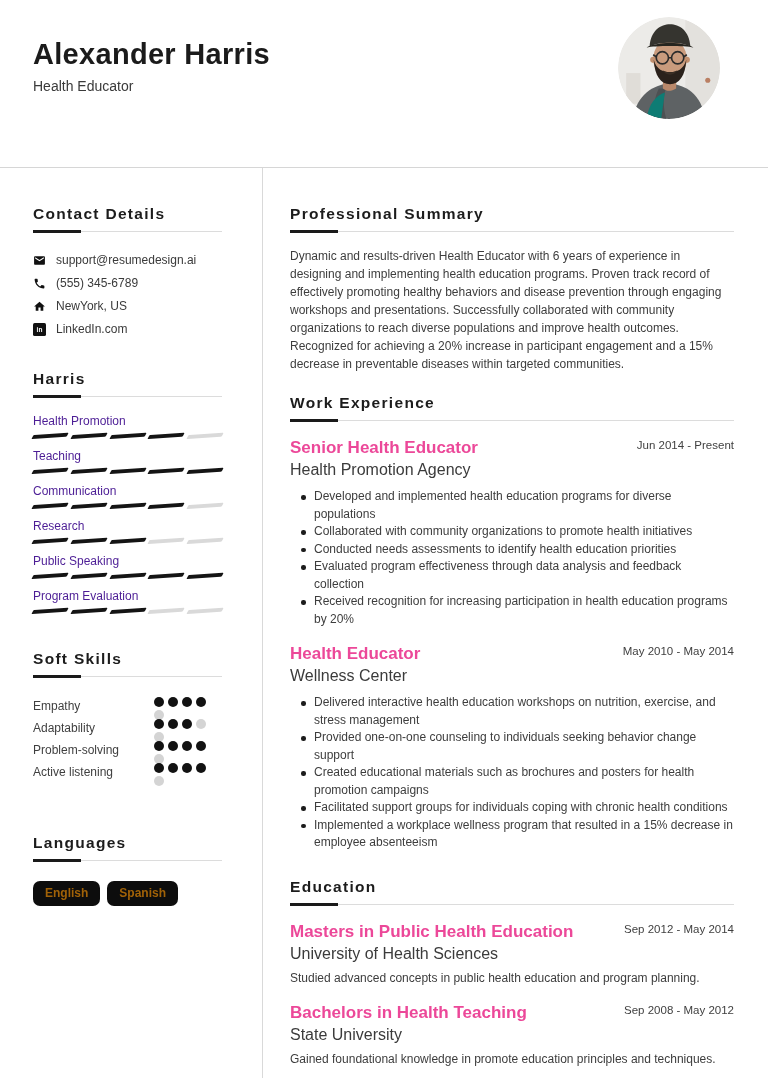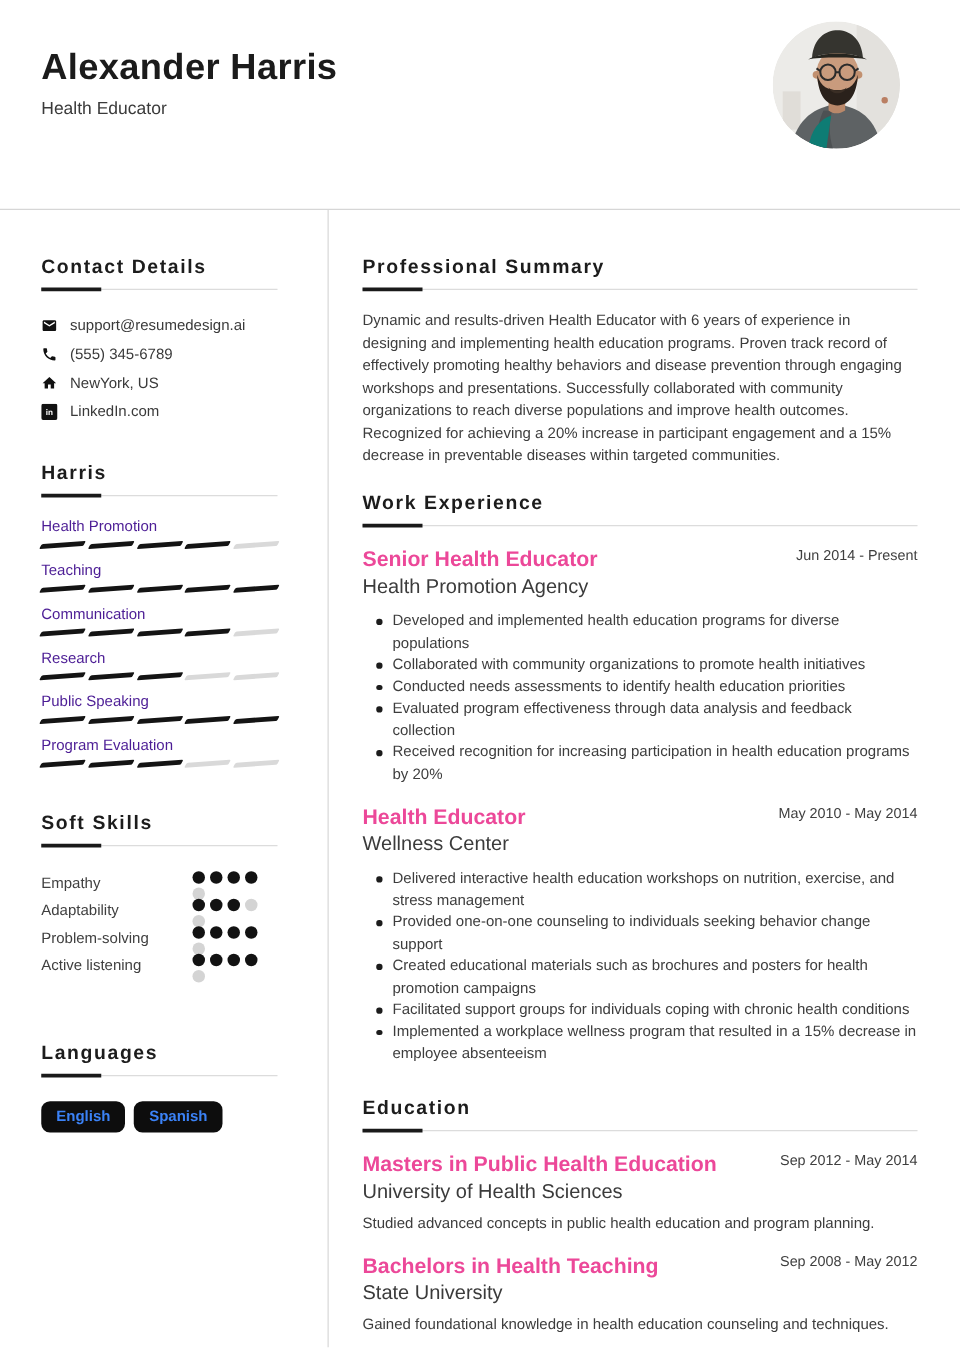--- a/index.html
+++ b/index.html
@@ -46,21 +46,21 @@
   .soft-row { display:flex; justify-content:space-between; align-items:flex-start; height:22px; }
   .soft-name { font-size:12px; color:#3f3f3f; padding-top:2px; }
   .dots { width:58px; margin-right:10px; display:flex; flex-wrap:wrap; column-gap:4px; row-gap:3px; height:10px; align-content:flex-start; }
   .dots span { width:10px; height:10px; border-radius:50%; flex:0 0 auto; }
   .dots span.on  { background:#121212; }
   .dots span.off { background:#d4d4d4; }
 
   
   .lang-section { margin-top:49px; }
   .lang-pills { margin-top:19px; display:flex; gap:7px; }
-  .lang-pill { background:#0d0d0d; color:#3b82f6; font-size:12px; font-weight:700; padding:5px 12px 6px; border-radius:7px; }
+  .lang-pill { background:#0d0d0d; color:#a16207; font-size:12px; font-weight:700; padding:5px 12px 6px; border-radius:7px; }
 
   
   .summary-text { margin-top:14px; font-size:12px; line-height:18px; color:#3d3d3d; }
 
   .exp-section { margin-top:21px; }
   .job { margin-top:16px; }
   .entry-head { display:flex; justify-content:space-between; align-items:flex-start; }
   .entry-title { font-size:17px; font-weight:700; color:#ec4899; }
   .entry-dates { font-size:11.5px; color:#3f3f3f; white-space:nowrap; padding-top:1px; }
   .entry-sub { font-size:16px; color:#3b3b3b; margin-top:3px; }
@@ -335,19 +335,19 @@
           <div class="entry-sub">University of Health Sciences</div>
           <p class="edu-desc">Studied advanced concepts in public health education and program planning.</p>
         </div>
 
         <div class="edu-entry">
           <div class="entry-head">
             <span class="entry-title">Bachelors in Health Teaching</span>
             <span class="entry-dates">Sep 2008 - May 2012</span>
           </div>
           <div class="entry-sub">State University</div>
-          <p class="edu-desc">Gained foundational knowledge in health education counseling and techniques.</p>
+          <p class="edu-desc">Gained foundational knowledge in promote education principles and techniques.</p>
         </div>
       </div>
 
     </div>
   </div>
 </div>
 
 </body></html>

